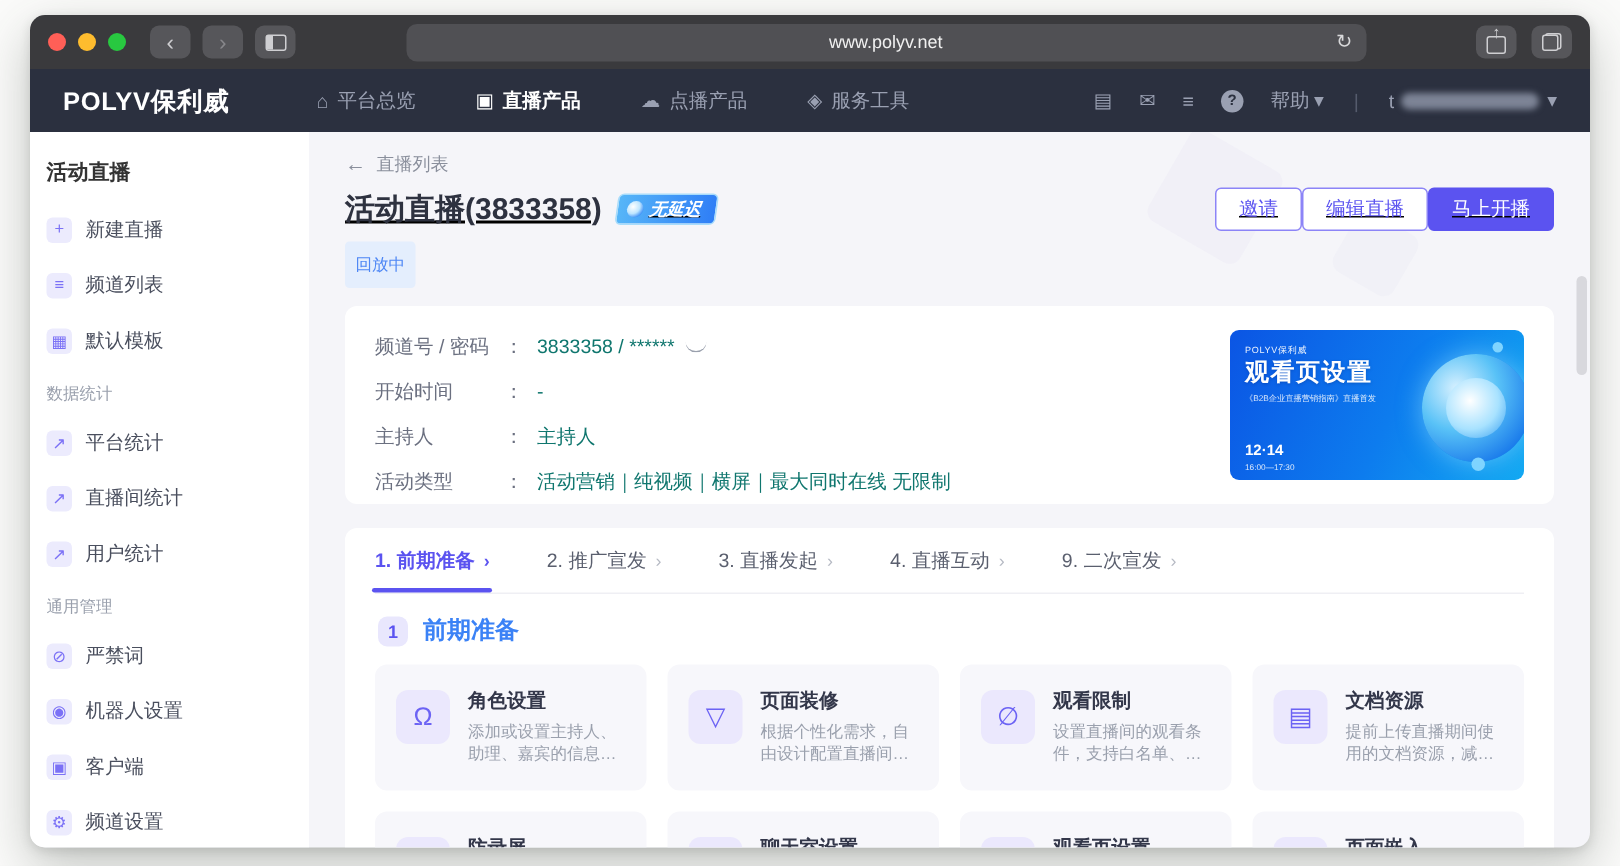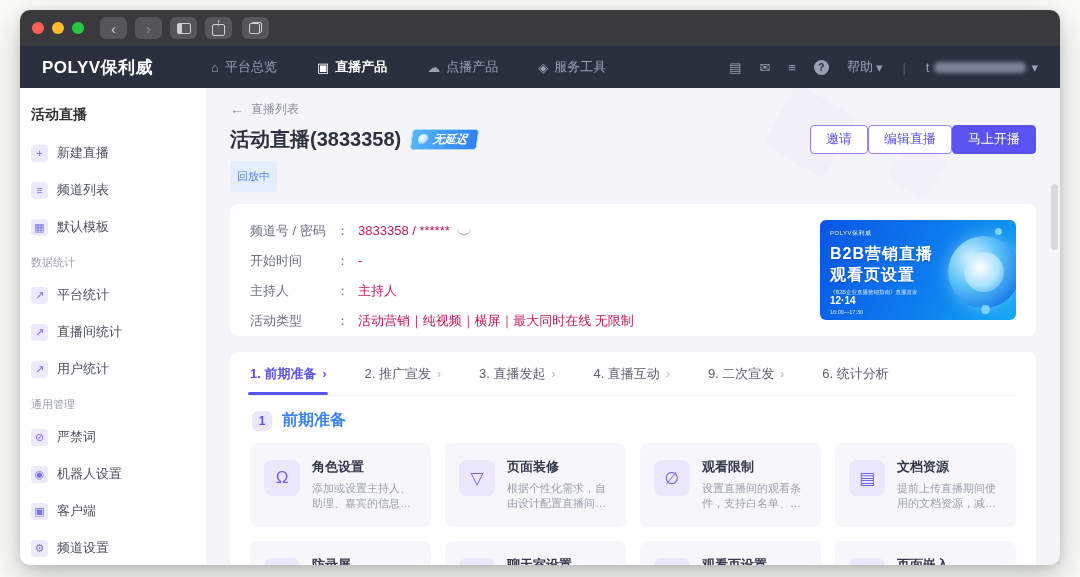--- a/index.html
+++ b/index.html
@@ -55,21 +55,21 @@
   .sb-group { font-size:11px; color:#9aa0ad; margin:2px 0 16px; }
 
   .main { flex:1; padding:12px 24px 0 24px; position:relative; overflow:hidden; }
   .deco1,.deco2 { position:absolute; border-radius:8px; background:#ecebf6; opacity:.55; transform:rotate(30deg); }
   .deco1 { width:70px; height:70px; right:215px; top:8px; }
   .deco2 { width:46px; height:46px; right:120px; top:58px; opacity:.4; }
 
   .breadcrumb { display:flex; align-items:center; gap:7px; font-size:12px; color:#8a8f9c; height:18px; margin-bottom:5px; position:relative; }
   .bc-arrow { font-size:14px; color:#8a8f9c; cursor:pointer; }
 
-  .title-row { display:flex; align-items:center; height:32px; position:relative; }
+  .title-row { display:flex; align-items:center; height:32px; position:relative;text-decoration:underline; }
   .page-title { font-size:20px; font-weight:bold; color:#2e3240; }
   .badge-nodelay { display:inline-flex; align-items:center; gap:4px; margin-left:10px; transform:skewX(-8deg);
     background:linear-gradient(92deg,#57b6f8,#2f7ef6); border:1px solid #a8dcfb; border-radius:4px;
     padding:2px 9px 2px 6px; color:#fff; font-size:11.5px; font-weight:bold; font-style:italic; }
   .badge-dot { width:11px; height:11px; border-radius:50%; flex-shrink:0;
     background:radial-gradient(circle at 35% 35%, #ffffff, #bfe6ff 45%, #2f86f6 80%); }
   .hdr-btns { margin-left:auto; display:flex; }
   .btn { height:29px; padding:0 15px; border-radius:4px; font-size:13px; display:flex; align-items:center; cursor:pointer; }
   .btn.ghost { background:#fff; border:1px solid #8c84f7; color:#5b53f0; }
   .btn.primary { background:#5b53f0; border:1px solid #5b53f0; color:#fff; }
@@ -77,21 +77,21 @@
   .status-tag { display:inline-block; margin-top:6px; padding:8px 7px; font-size:11px; border-radius:3px;
     background:#e4eefd; color:#4e87f5; }
 
   
   .info-card { margin-top:12px; background:#fff; border-radius:8px; padding:16px 20px; display:flex; height:132px; }
   .info-rows { flex:1; padding-top:2px; }
   .info-row { display:flex; align-items:center; font-size:13px; margin-bottom:12px; line-height:18px; }
   .info-row:last-child { margin-bottom:0; }
   .info-label { width:86px; color:#6b7080; }
   .info-colon { width:22px; color:#6b7080; }
-  .info-value { color:#be185d; }
+  .info-value { color:#0f766e; }
   .eye-toggle { display:inline-block; width:14px; height:7px; border-bottom:1.6px solid #9aa0ad;
     border-radius:0 0 9px 9px; margin-left:7px; cursor:pointer; }
 
   
   .banner { width:196px; height:100px; border-radius:6px; flex-shrink:0; position:relative; overflow:hidden;
     background:linear-gradient(115deg,#0b55e4 0%,#0d7cee 55%,#13a9f2 100%); color:#fff; padding:9px 10px; cursor:pointer; }
   .bn-brand { font-size:6px; letter-spacing:.5px; opacity:.92; display:flex; gap:5px; align-items:center; }
   .bn-t1 { font-size:16px; font-weight:bold; margin-top:6px; letter-spacing:1px; text-shadow:0 1px 2px rgba(0,40,120,.35); }
   .bn-t2 { font-size:16px; font-weight:bold; letter-spacing:1px; text-shadow:0 1px 2px rgba(0,40,120,.35); }
   .bn-sub { font-size:5.5px; margin-top:3px; opacity:.85; }
@@ -144,20 +144,24 @@
     </div>
     <span class="tb-btn">
         <span>‹</span>
       </span>
     <span class="tb-btn dim">
         <span>›</span>
       </span>
     <span class="tb-btn">
         <span class="panel-ic"></span>
       </span>
+    <div class="urlbar">
+      <span>www.polyv.net</span>
+      <span class="reload">↻</span>
+    </div>
     <div class="tb-right">
       <span class="tb-btn">
           <span class="share-ic">
             <span>↑</span>
           </span>
         </span>
       <span class="tb-btn">
           <span class="tabs-ic"></span>
         </span>
     </div>
@@ -297,21 +301,20 @@
             <span class="info-value">主持人</span>
           </div>
           <div class="info-row">
             <span class="info-label">活动类型</span>
             <span class="info-colon">：</span>
             <span class="info-value">活动营销｜纯视频｜横屏｜最大同时在线 无限制</span>
           </div>
         </div>
         <div class="banner">
           <div class="bn-brand">POLYV保利威</div>
-          <div class="bn-t1">B2B营销直播</div>
           <div class="bn-t2">观看页设置</div>
           <div class="bn-sub">《B2B企业直播营销指南》直播首发</div>
           <div class="bn-date">12·14</div>
           <div class="bn-time">16:00—17:30</div>
           <div class="bn-disc"></div>
           <div class="bn-dot1"></div>
           <div class="bn-dot2"></div>
         </div>
       </div>
 
@@ -331,23 +334,20 @@
             <span class="step-chev">›</span>
           </span>
           <span class="step">
             <span class="step-label">4. 直播互动</span>
             <span class="step-chev">›</span>
           </span>
           <span class="step">
             <span class="step-label">9. 二次宣发</span>
             <span class="step-chev">›</span>
           </span>
-          <span class="step">
-            <span class="step-label">6. 统计分析</span>
-          </span>
         </div>
 
         <div class="section-head">
           <span class="section-num">1</span>
           <span class="section-title">前期准备</span>
         </div>
 
         <div class="cards-grid">
           <div class="feat-card">
             <span class="feat-ico">Ω</span>

